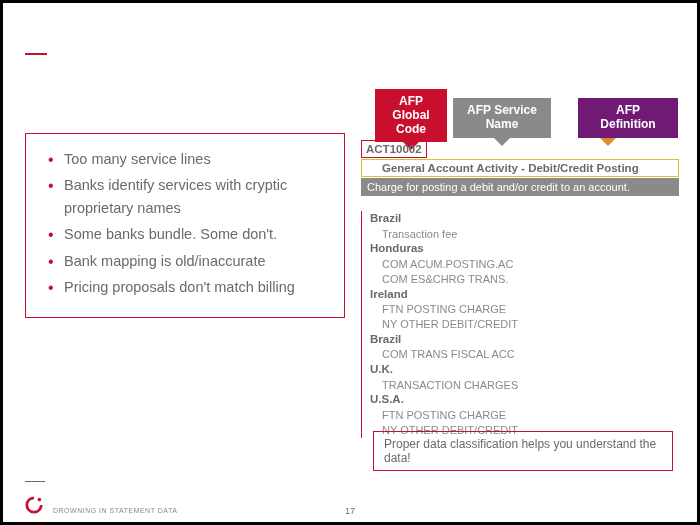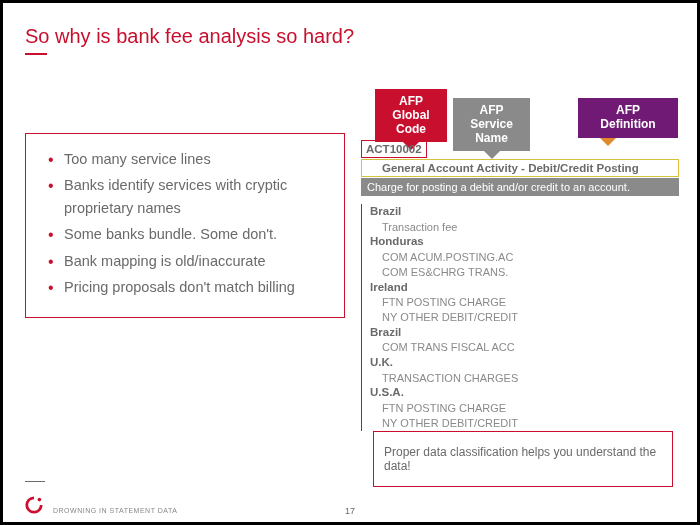--- a/index.html
+++ b/index.html
@@ -10,48 +10,47 @@
 
   .bullets-box { position: absolute; top: 130px; left: 22px; width: 320px; border: 1px solid #c8102e; padding: 14px 14px 14px 26px; }
   .bullets-box ul { list-style: none; }
   .bullets-box li { color: #6a6a6a; font-size: 14.5px; line-height: 1.55; position: relative; padding-left: 12px; margin-bottom: 4px; }
   .bullets-box li::before { content: "•"; color: #c8102e; position: absolute; left: -4px; font-size: 16px; }
 
   .tag { position: absolute; color: #fff; font-size: 12px; text-align: center; padding: 6px 10px; font-weight: bold; line-height: 1.15; }
   .tag::after { content: ""; position: absolute; bottom: -8px; left: 50%; margin-left: -8px; border: 8px solid transparent; border-top-color: inherit; border-bottom: none; }
   .tag-red { background: #c8102e; top: 86px; left: 372px; width: 72px; border-top-color: #c8102e; }
   .tag-red::after { border-top-color: #c8102e; }
-  .tag-gray { background: #8a8a8a; top: 95px; left: 450px; width: 77px; border-top-color: #8a8a8a; text-align: center; }
+  .tag-gray { background: #8a8a8a; top: 95px; left: 450px; width: 98px; border-top-color: #8a8a8a; text-align: center; }
   .tag-gray::after { border-top-color: #8a8a8a; }
   .tag-orange { background: #701a75; top: 95px; left: 575px; width: 100px; border-top-color: #e08a2e; }
   .tag-orange::after { border-top-color: #e08a2e; left: 30%; }
 
   .panel { position: absolute; top: 136px; left: 358px; width: 318px; }
   .codebox { border: 1px solid #c8102e; color: #6a6a6a; font-size: 11.5px; padding: 2px 4px; display: inline-block; margin-bottom: 1px; font-weight: bold; }
   .svcname { border: 1px solid #d6c23a; color: #6a6a6a; font-size: 11.5px; padding: 2px 20px; font-weight: bold; }
   .defrow { background: #8a8a8a; color: #fff; font-size: 11px; padding: 3px 6px; margin-top: 1px; }
 
-  .countries { border-left: 1.5px solid #c8102e; margin-top: 8px; padding-left: 8px; }
+  .countries { border-left: 1.5px solid #c8102e; margin-top: 15px; padding-left: 8px; }
   .country { color: #6a6a6a; font-size: 11.5px; font-weight: bold; line-height: 1.35; }
   .svc { color: #8a8a8a; font-size: 11px; padding-left: 12px; line-height: 1.35; }
 
-  .note { position: absolute; top: 428px; left: 370px; width: 300px; border: 1px solid #c8102e; padding: 13px 10px; color: #6a6a6a; font-size: 12px; }
+  .note { position: absolute; top: 428px; left: 370px; width: 300px; border: 1px solid #c8102e; padding: 5px 10px; color: #6a6a6a; font-size: 12px; }
 
   .footer { position: absolute; bottom: 8px; left: 22px; right: 22px; display: flex; align-items: flex-end; gap: 10px; }
   .footer-line { position: absolute; bottom: 40px; left: 22px; width: 20px; height: 1px; background: #6a6a6a; }
   .logo { width: 18px; height: 18px; }
   .footer-text { color: #888; font-size: 7px; letter-spacing: 0.5px; }
   .pagenum { position: absolute; bottom: 6px; left: 50%; transform: translateX(-50%); color: #6a6a6a; font-size: 9px; }
 </style>
 </head>
 <body>
 
 <div class="frame">
 
-  <div class="title">So why is bank fee analysis so hard?</div>
   <div class="title-underline"></div>
 
   <div class="bullets-box">
     <ul>
       <li>Too many service lines</li>
       <li>Banks identify services with cryptic proprietary names</li>
       <li>Some banks bundle. Some don't.</li>
       <li>Bank mapping is old/inaccurate</li>
       <li>Pricing proposals don't match billing</li>
     </ul>

